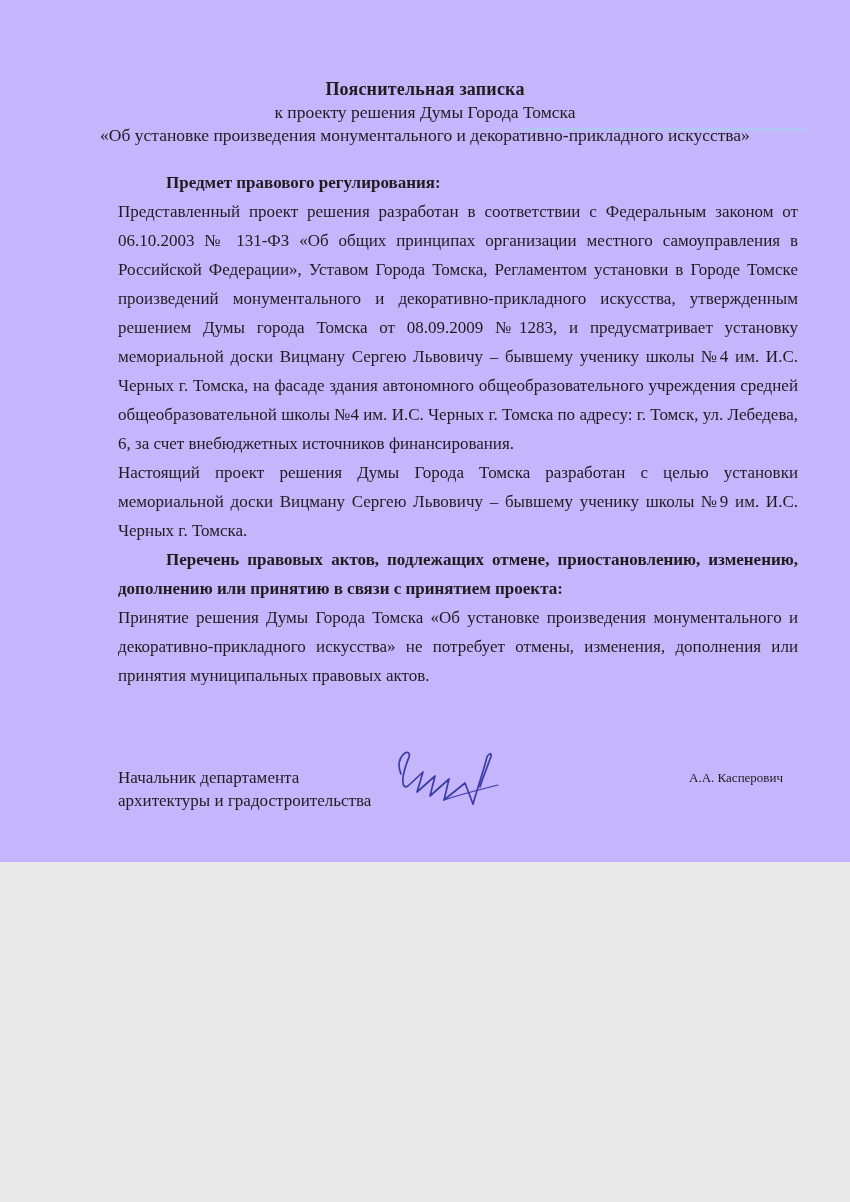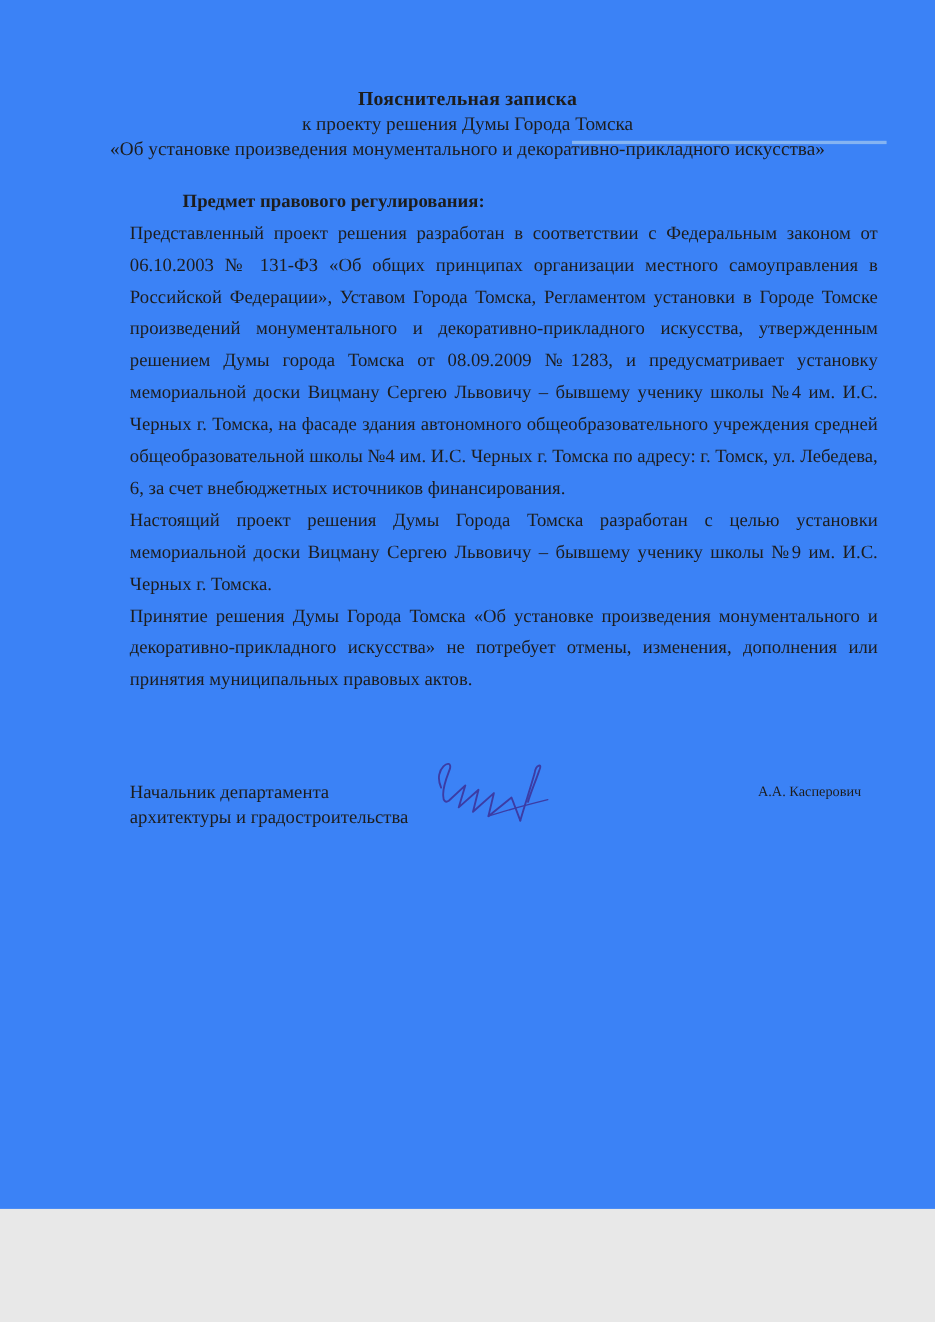--- a/index.html
+++ b/index.html
@@ -3,23 +3,23 @@
 <meta charset="utf-8">
 <style>
   html, body {
     margin: 0;
     padding: 0;
     background: #e8e8e8;
   }
   .page {
     position: relative;
     width: 850px;
-    height: 1099px;
+    height: 862px;
     margin: 0 auto;
-    background: #3b82f6;
+    background: #c4b5fd;
     color: #1d1d1d;
     font-family: "Liberation Serif", "DejaVu Serif", serif;
     overflow: hidden;
   }
   
   .title-block {
     padding-top: 78px;
     text-align: center;
     line-height: 23px;
   }
@@ -101,20 +101,21 @@
     <div class="title-sub">«Об установке произведения монументального и декоративно-прикладного искусства»</div>
   </div>
 
   <div class="content">
 
     <p class="section-heading first">Предмет правового регулирования:</p>
     <p class="paragraph">Представленный проект решения разработан в соответствии с Федеральным законом от 06.10.2003 № 131-ФЗ «Об общих принципах организации местного самоуправления в Российской Федерации», Уставом Города Томска, Регламентом установки в Городе Томске произведений монументального и декоративно-прикладного искусства, утвержденным решением Думы города Томска от 08.09.2009 №1283, и предусматривает установку мемориальной доски Вицману Сергею Львовичу – бывшему ученику школы №4 им. И.С. Черных г. Томска, на фасаде здания автономного общеобразовательного учреждения средней общеобразовательной школы №4 им. И.С. Черных г. Томска по адресу: г. Томск, ул. Лебедева, 6, за счет внебюджетных источников финансирования.</p>
 
     <p class="paragraph">Настоящий проект решения Думы Города Томска разработан с целью установки мемориальной доски Вицману Сергею Львовичу – бывшему ученику школы №9 им. И.С. Черных г. Томска.</p>
 
+    <p class="section-heading">Перечень правовых актов, подлежащих отмене, приостановлению, изменению, дополнению или принятию в связи с принятием проекта:</p>
     <p class="paragraph">Принятие решения Думы Города Томска «Об установке произведения монументального и декоративно-прикладного искусства» не потребует отмены, изменения, дополнения или принятия муниципальных правовых актов.</p>
 
     <div class="sig-row">
       <div class="sig-position">
         <div>Начальник департамента</div>
         <div>архитектуры и градостроительства</div>
       </div>
 
       <svg class="sig-svg" viewBox="0 0 114 64" aria-hidden="true">
         <path d="M15,30 C7,12 26,2 23,13 C20,21 16,30 17,38 C17,42 19,44 22,42 L37,28 L31,48 L49,32 L44,52 L63,35 L58,56 L79,39 L87,60" fill="none" stroke-width="1.7" stroke-linecap="round" stroke-linejoin="round" stroke="#3c3ca4"></path>

